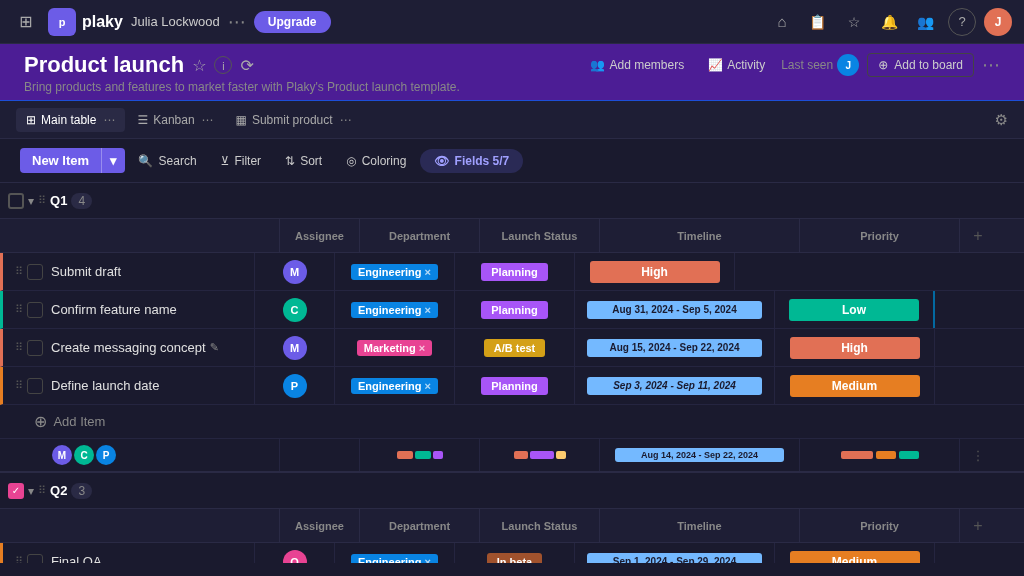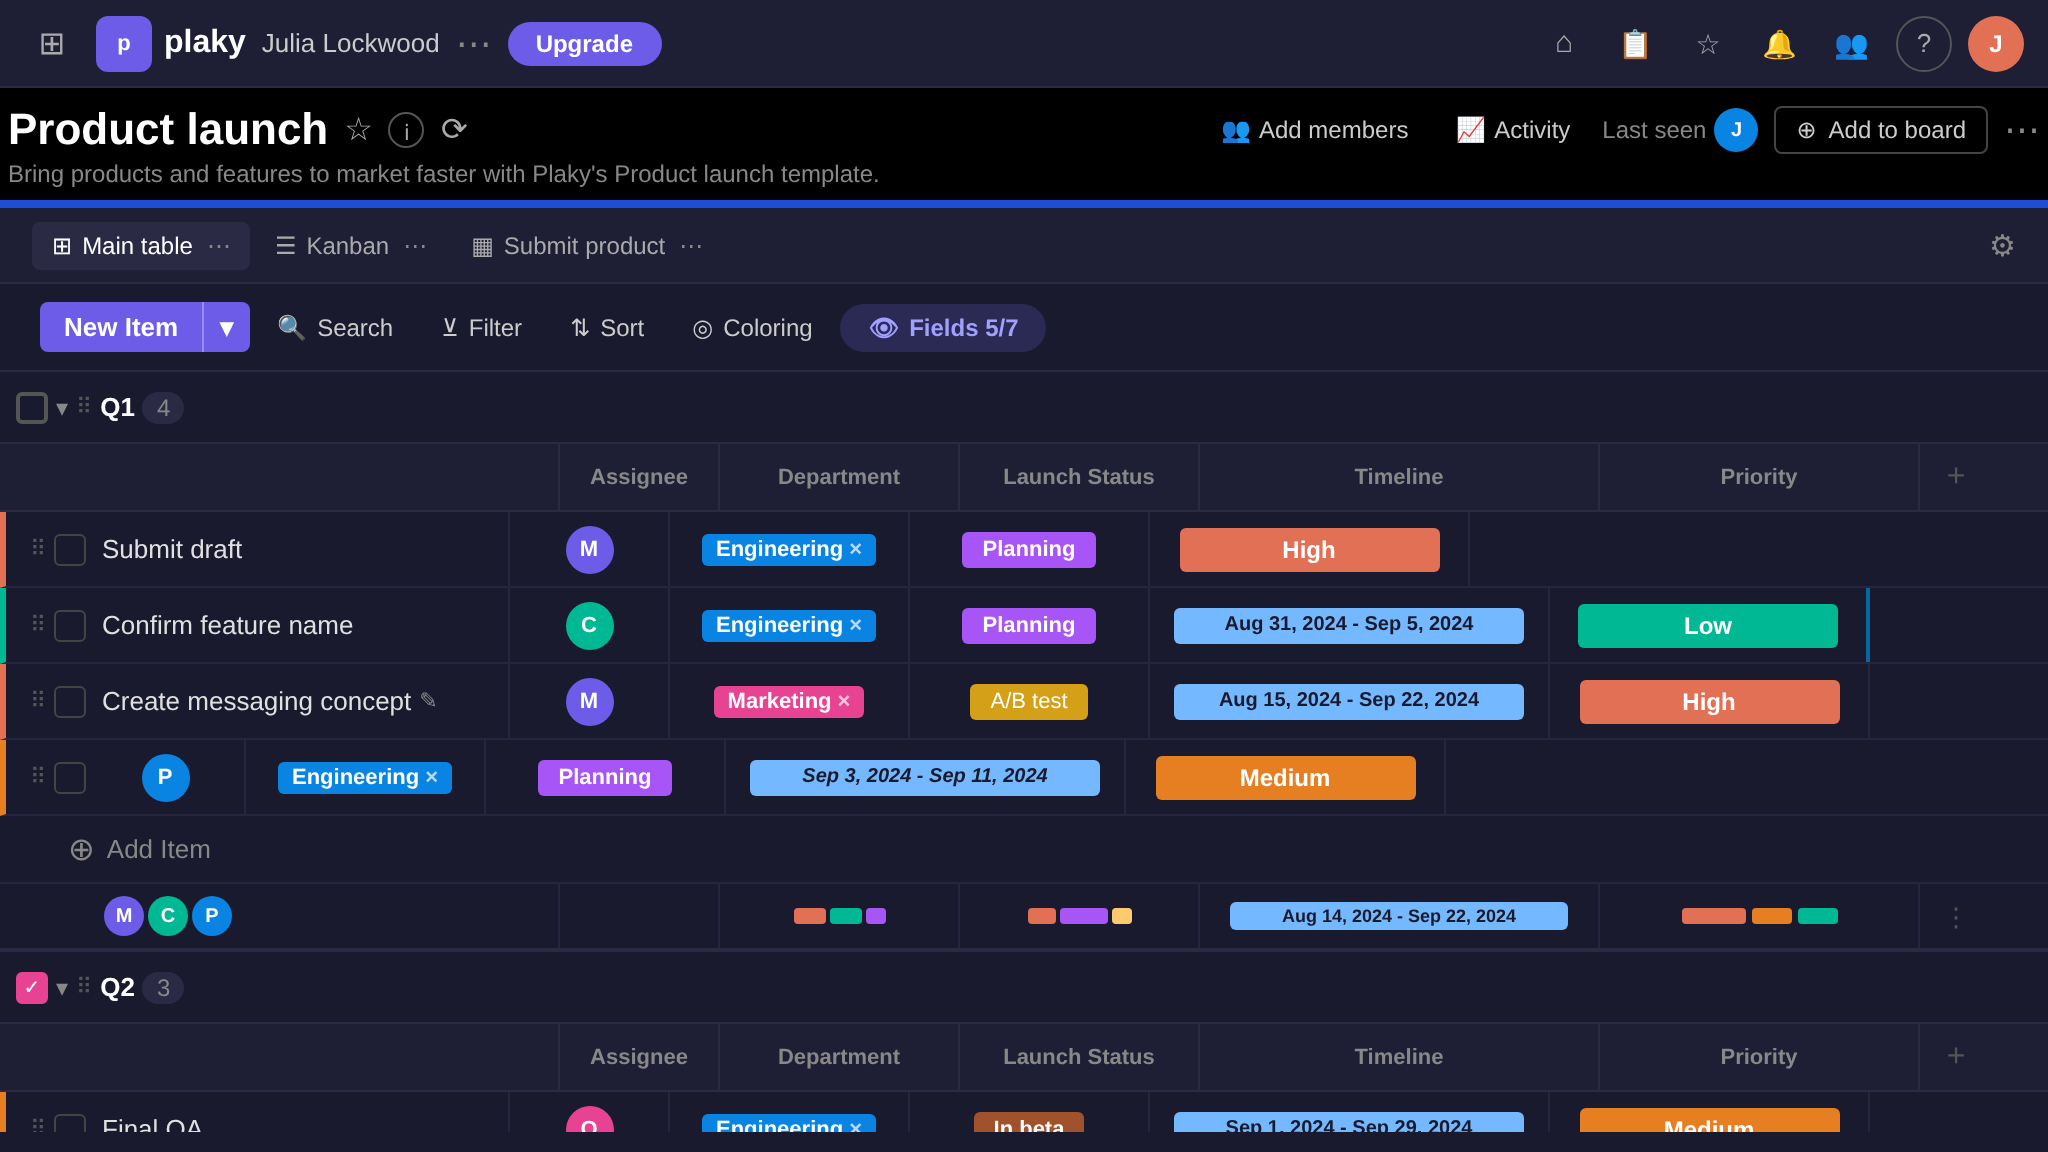--- a/index.html
+++ b/index.html
@@ -20,21 +20,21 @@
   <div style="flex:1;"></div>
   <div style="width:28px;height:28px;display:grid;place-items:center;border-radius:50%;cursor:pointer;color:#aaa;font-size:15px;">⌂</div>
   <div style="width:28px;height:28px;display:grid;place-items:center;border-radius:50%;cursor:pointer;color:#aaa;font-size:14px;">📋</div>
   <div style="width:28px;height:28px;display:grid;place-items:center;border-radius:50%;cursor:pointer;color:#aaa;font-size:14px;">☆</div>
   <div style="width:28px;height:28px;display:grid;place-items:center;border-radius:50%;cursor:pointer;color:#aaa;font-size:14px;">🔔</div>
   <div style="width:28px;height:28px;display:grid;place-items:center;border-radius:50%;cursor:pointer;color:#aaa;font-size:14px;">👥</div>
   <div style="width:28px;height:28px;display:grid;place-items:center;border-radius:50%;cursor:pointer;color:#aaa;font-size:13px;border:1px solid #555;border-radius:50%;">?</div>
   <div style="width:28px;height:28px;border-radius:50%;background:#e17055;display:grid;place-items:center;color:white;font-weight:bold;font-size:12px;cursor:pointer;">J</div>
 </div>
 
-<div style="background:#000000;padding:8px 4px 0;border-bottom:4px solid #1d4ed8;">
+<div style="background:#4c1d95;padding:8px 24px 0;border-bottom:1px solid #1d4ed8;">
   <div style="display:flex;align-items:center;gap:8px;margin-bottom:2px;">
     <span style="font-size:22px;font-weight:700;color:white;">Product launch</span>
     <span style="color:#aaa;cursor:pointer;font-size:16px;">☆</span>
     <span style="color:#aaa;cursor:pointer;font-size:14px;border:1px solid #555;border-radius:50%;width:18px;height:18px;display:grid;place-items:center;font-size:11px;">ℹ</span>
     <span style="color:#aaa;cursor:pointer;font-size:16px;">⟳</span>
     <div style="flex:1;"></div>
     <button style="display:flex;align-items:center;gap:4px;color:#ccc;background:transparent;border:none;padding:4px 8px;border-radius:4px;cursor:pointer;font-size:12px;">
       <span>👥</span>
       <span>Add members</span>
     </button>
@@ -184,34 +184,35 @@
       <div style="width:80px;flex-shrink:0;display:flex;align-items:center;justify-content:center;border-right:1px solid #252540;height:100%;">
         <div style="width:24px;height:24px;border-radius:50%;background:#6c5ce7;display:grid;place-items:center;color:white;font-size:11px;font-weight:bold;">M</div>
       </div>
       <div style="width:120px;flex-shrink:0;display:flex;align-items:center;justify-content:center;border-right:1px solid #252540;height:100%;">
         <div style="display:flex;align-items:center;gap:3px;background:#e84393;border-radius:3px;padding:2px 7px;font-size:11px;font-weight:600;color:white;">
           <span>Marketing</span>
             <span style="opacity:0.7;cursor:pointer;">×</span>
         </div>
       </div>
       <div style="width:120px;flex-shrink:0;display:flex;align-items:center;justify-content:center;border-right:1px solid #252540;height:100%;">
-        <div style="background:#d4a017;border-radius:3px;padding:3px 10px;font-size:11px;font-weight:400;color:white;">A/B test</div>
+        <div style="background:#d4a017;border-radius:3px;padding:3px 10px;font-size:11px;font-weight:700;color:white;">A/B test</div>
       </div>
       <div style="width:200px;flex-shrink:0;display:flex;align-items:center;justify-content:center;border-right:1px solid #252540;height:100%;">
         <div style="height:18px;border-radius:3px;background:#74b9ff;display:flex;align-items:center;justify-content:center;color:#1a1a2e;font-size:10px;font-weight:600;width:88%;">Aug 15, 2024 - Sep 22, 2024</div>
       </div>
       <div style="width:160px;flex-shrink:0;display:flex;align-items:center;justify-content:center;border-right:1px solid #252540;height:100%;">
         <div style="background:#e17055;border-radius:3px;padding:4px 0;font-size:12px;font-weight:700;color:white;width:130px;text-align:center;">High</div>
       </div>
     </div>
 
     <div style="display:flex;align-items:center;background:#1a1a2e;border-bottom:1px solid #252540;height:38px;border-left:3px solid #e67e22;">
       <div style="width:12px;flex-shrink:0;"></div>
       <div style="color:#555;font-size:11px;cursor:grab;width:12px;flex-shrink:0;">⠿</div>
       <div style="width:16px;height:16px;border:1px solid #444;border-radius:3px;cursor:pointer;flex-shrink:0;"></div>
+      <div style="width:212px;flex-shrink:0;color:#e0e0e0;font-size:13px;padding-left:8px;border-right:1px solid #252540;height:100%;display:flex;align-items:center;">Define launch date</div>
       <div style="width:80px;flex-shrink:0;display:flex;align-items:center;justify-content:center;border-right:1px solid #252540;height:100%;">
         <div style="width:24px;height:24px;border-radius:50%;background:#0984e3;display:grid;place-items:center;color:white;font-size:11px;font-weight:bold;">P</div>
       </div>
       <div style="width:120px;flex-shrink:0;display:flex;align-items:center;justify-content:center;border-right:1px solid #252540;height:100%;">
         <div style="display:flex;align-items:center;gap:3px;background:#0984e3;border-radius:3px;padding:2px 7px;font-size:11px;font-weight:600;color:white;">
           <span>Engineering</span>
             <span style="opacity:0.7;cursor:pointer;">×</span>
         </div>
       </div>
       <div style="width:120px;flex-shrink:0;display:flex;align-items:center;justify-content:center;border-right:1px solid #252540;height:100%;">

